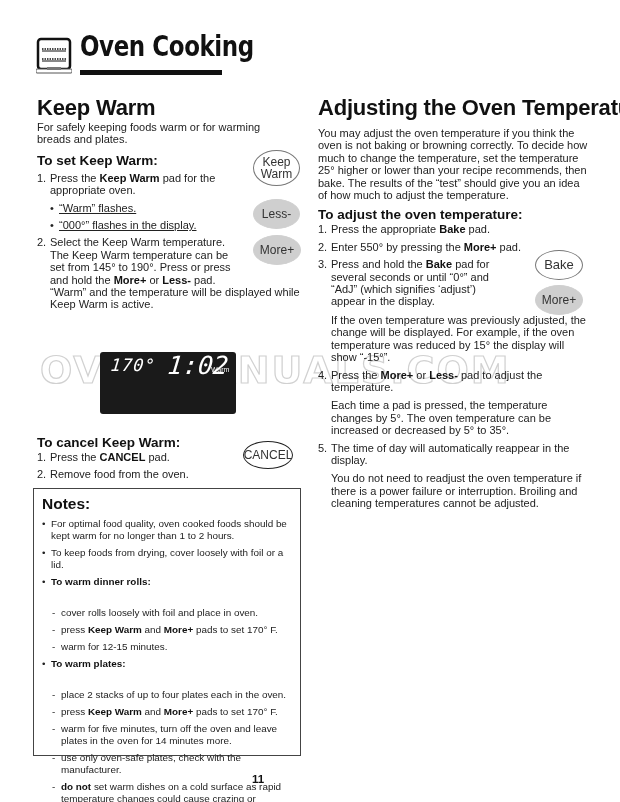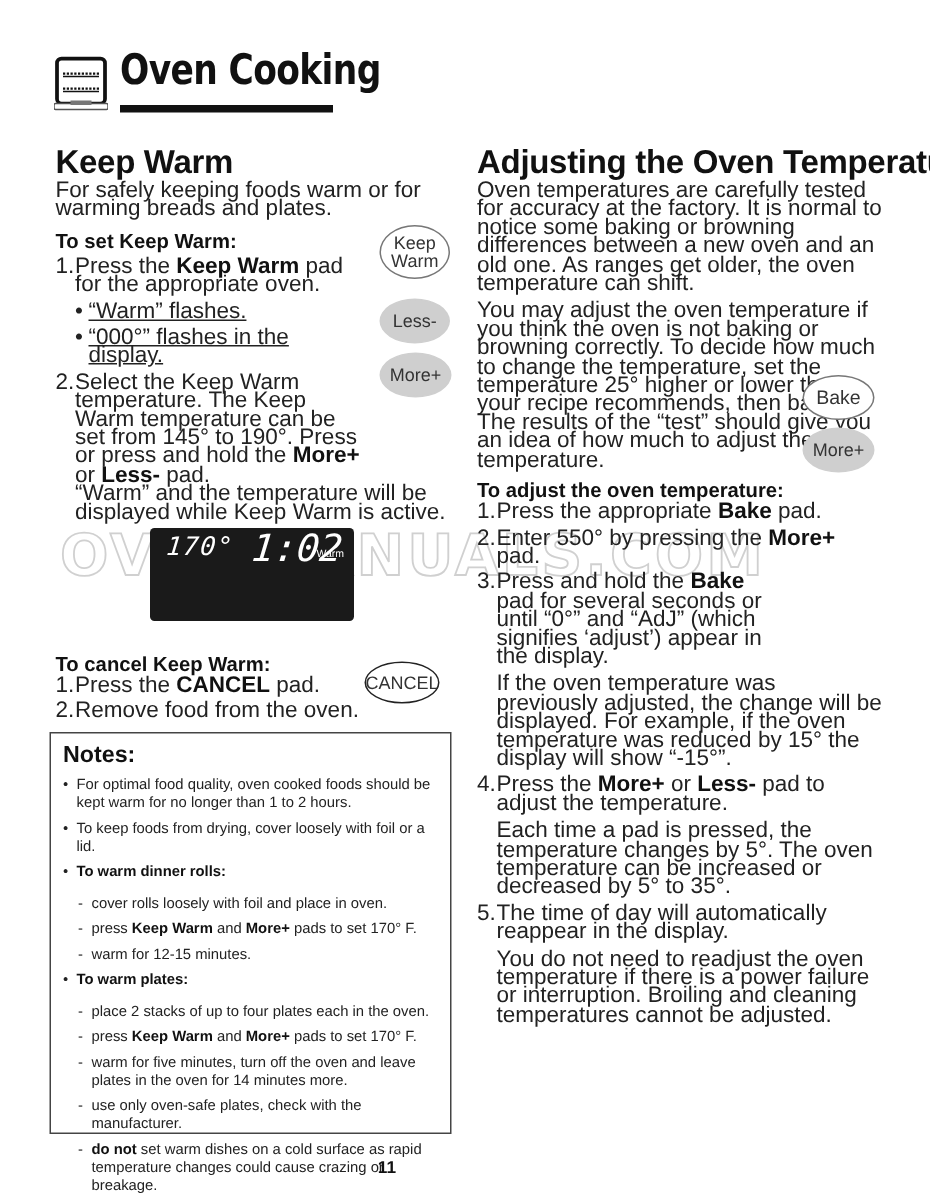--- a/index.html
+++ b/index.html
@@ -5,21 +5,21 @@
   html, body { margin:0; padding:0; background:#fff; }
   body { width:620px; height:802px; position:relative; overflow:hidden;
          font-family:"Liberation Sans", sans-serif; color:#222; }
   .abs { position:absolute; }
   .hdr-title { left:80px; top:30px; font-family:"DejaVu Sans", sans-serif; font-weight:bold;
      font-size:28px; letter-spacing:-0.5px; color:#111; transform:scaleX(0.82); transform-origin:left top; }
   .hdr-rule { left:80px; top:70px; width:142px; height:5px; background:#111; }
   .oven-icon { left:36px; top:37px; width:36px; height:38px; }
   h1.sec { margin:0; font-family:"Liberation Sans", sans-serif; font-weight:bold; font-size:22px; color:#111; letter-spacing:-0.2px; }
   h2.sub { margin:0; font-weight:bold; font-size:13.5px; color:#111; }
-  p, li { font-size:15px; line-height:12.4px; }
+  p, li { font-size:11px; line-height:12.4px; }
   p { margin:0; }
   .col-left { left:37px; width:265px; }
   .col-right { left:318px; width:270px; }
   ol { margin:0; padding:0; list-style:none; }
   ol > li { position:relative; padding-left:13px; margin:0 0 5px 0; }
   ol > li > .num { position:absolute; left:0; top:0; }
   ul.bul { margin:5px 0 0 0; padding:0; list-style:none;text-decoration:underline; }
   ul.bul > li { position:relative; padding-left:9px; margin:0 0 5px 0; }
   ul.bul > li::before { content:"•"; position:absolute; left:0; }
   .para { margin-top:4px; }
@@ -35,21 +35,21 @@
   .disp-time { position:absolute; left:68px; top:-1px; color:#fff; font-family:"DejaVu Sans Mono", monospace;
      font-size:25px; font-style:italic; letter-spacing:0px; transform:skewX(-6deg); }
   .disp-warm { position:absolute; left:111px; top:14px; color:#fff; font-size:7px; }
   .watermark { left:40px; top:348px; width:560px; font-family:"DejaVu Sans", sans-serif; font-weight:bold; font-size:38px;
      color:rgba(255,255,255,0.0); -webkit-text-stroke:1.2px rgba(170,170,170,0.55); letter-spacing:2px; white-space:nowrap; }
   .notes { left:33px; top:488px; width:268px; height:268px; border:1px solid #444; box-sizing:border-box; padding:6px 8px 0 8px; }
   .notes h3 { margin:0 0 5px 0; font-size:15.5px; font-weight:bold; color:#111; }
   .notes ul { margin:0; padding:0; list-style:none; }
   .notes ul > li { position:relative; padding-left:9px; margin:0 0 5px 0; font-size:9.9px; line-height:12px; }
   .notes ul > li::before { content:"•"; position:absolute; left:0; }
-  .notes ul.dash { margin-top:9px; }
+  .notes ul.dash { margin-top:19px; }
   .notes ul.dash > li { padding-left:10px; }
   .notes ul.dash > li::before { content:"-"; left:1px; }
   .page-num { left:0; width:516px; top:773px; text-align:center; font-weight:bold; font-size:11.5px; color:#111; }
 </style>
 </head>
 <body>
 
 <div class="abs oven-icon">
   <svg width="36" height="38" viewBox="0 0 36 38">
     <rect x="2" y="2" width="32" height="30" rx="3" fill="#fff" stroke="#111" stroke-width="2.5"></rect>
@@ -130,21 +130,20 @@
         <li>warm for five minutes, turn off the oven and leave plates in the oven for 14 minutes more.</li>
         <li>use only oven-safe plates, check with the manufacturer.</li>
         <li><b>do not</b><span> set warm dishes on a cold surface as rapid temperature changes could cause crazing or breakage.</span></li>
       </ul>
     </li>
   </ul>
 </div>
 
 <div class="abs col-right" style="top:95px;">
   <h1 class="sec" style="white-space:nowrap;">Adjusting the Oven Temperature</h1>
-  <p>Oven temperatures are carefully tested for accuracy at the factory.  It is normal to notice some baking or browning differences between a new oven and an old one.  As ranges get older, the oven temperature can shift.</p>
   <p class="para" style="margin-top:6px;">You may adjust the oven temperature if you think the oven is not baking or browning correctly.  To decide how much to change the temperature, set the temperature 25° higher or lower than your recipe recommends, then bake.  The results of the “test” should give you an idea of how much to adjust the temperature.</p>
   <h2 class="sub" style="margin-top:6px;margin-bottom:1px;">To adjust the oven temperature:</h2>
   <ol>
     <li><span class="num">1.</span><span>Press the appropriate </span><b>Bake</b><span> pad.</span></li>
     <li><span class="num">2.</span><span>Enter 550° by pressing the </span><b>More+</b><span> pad.</span></li>
     <li>
         <span class="num">3.</span>
       <div style="width:180px;"><span>Press and hold the </span><b>Bake</b><span> pad for several seconds or until “0°” and “AdJ” (which signifies ‘adjust’) appear in the display.</span></div>
       <p class="para" style="margin-top:6px;">If the oven temperature was previously adjusted, the change will be displayed.  For example, if the oven temperature was reduced by 15° the display will show “-15°”.</p>
     </li>

